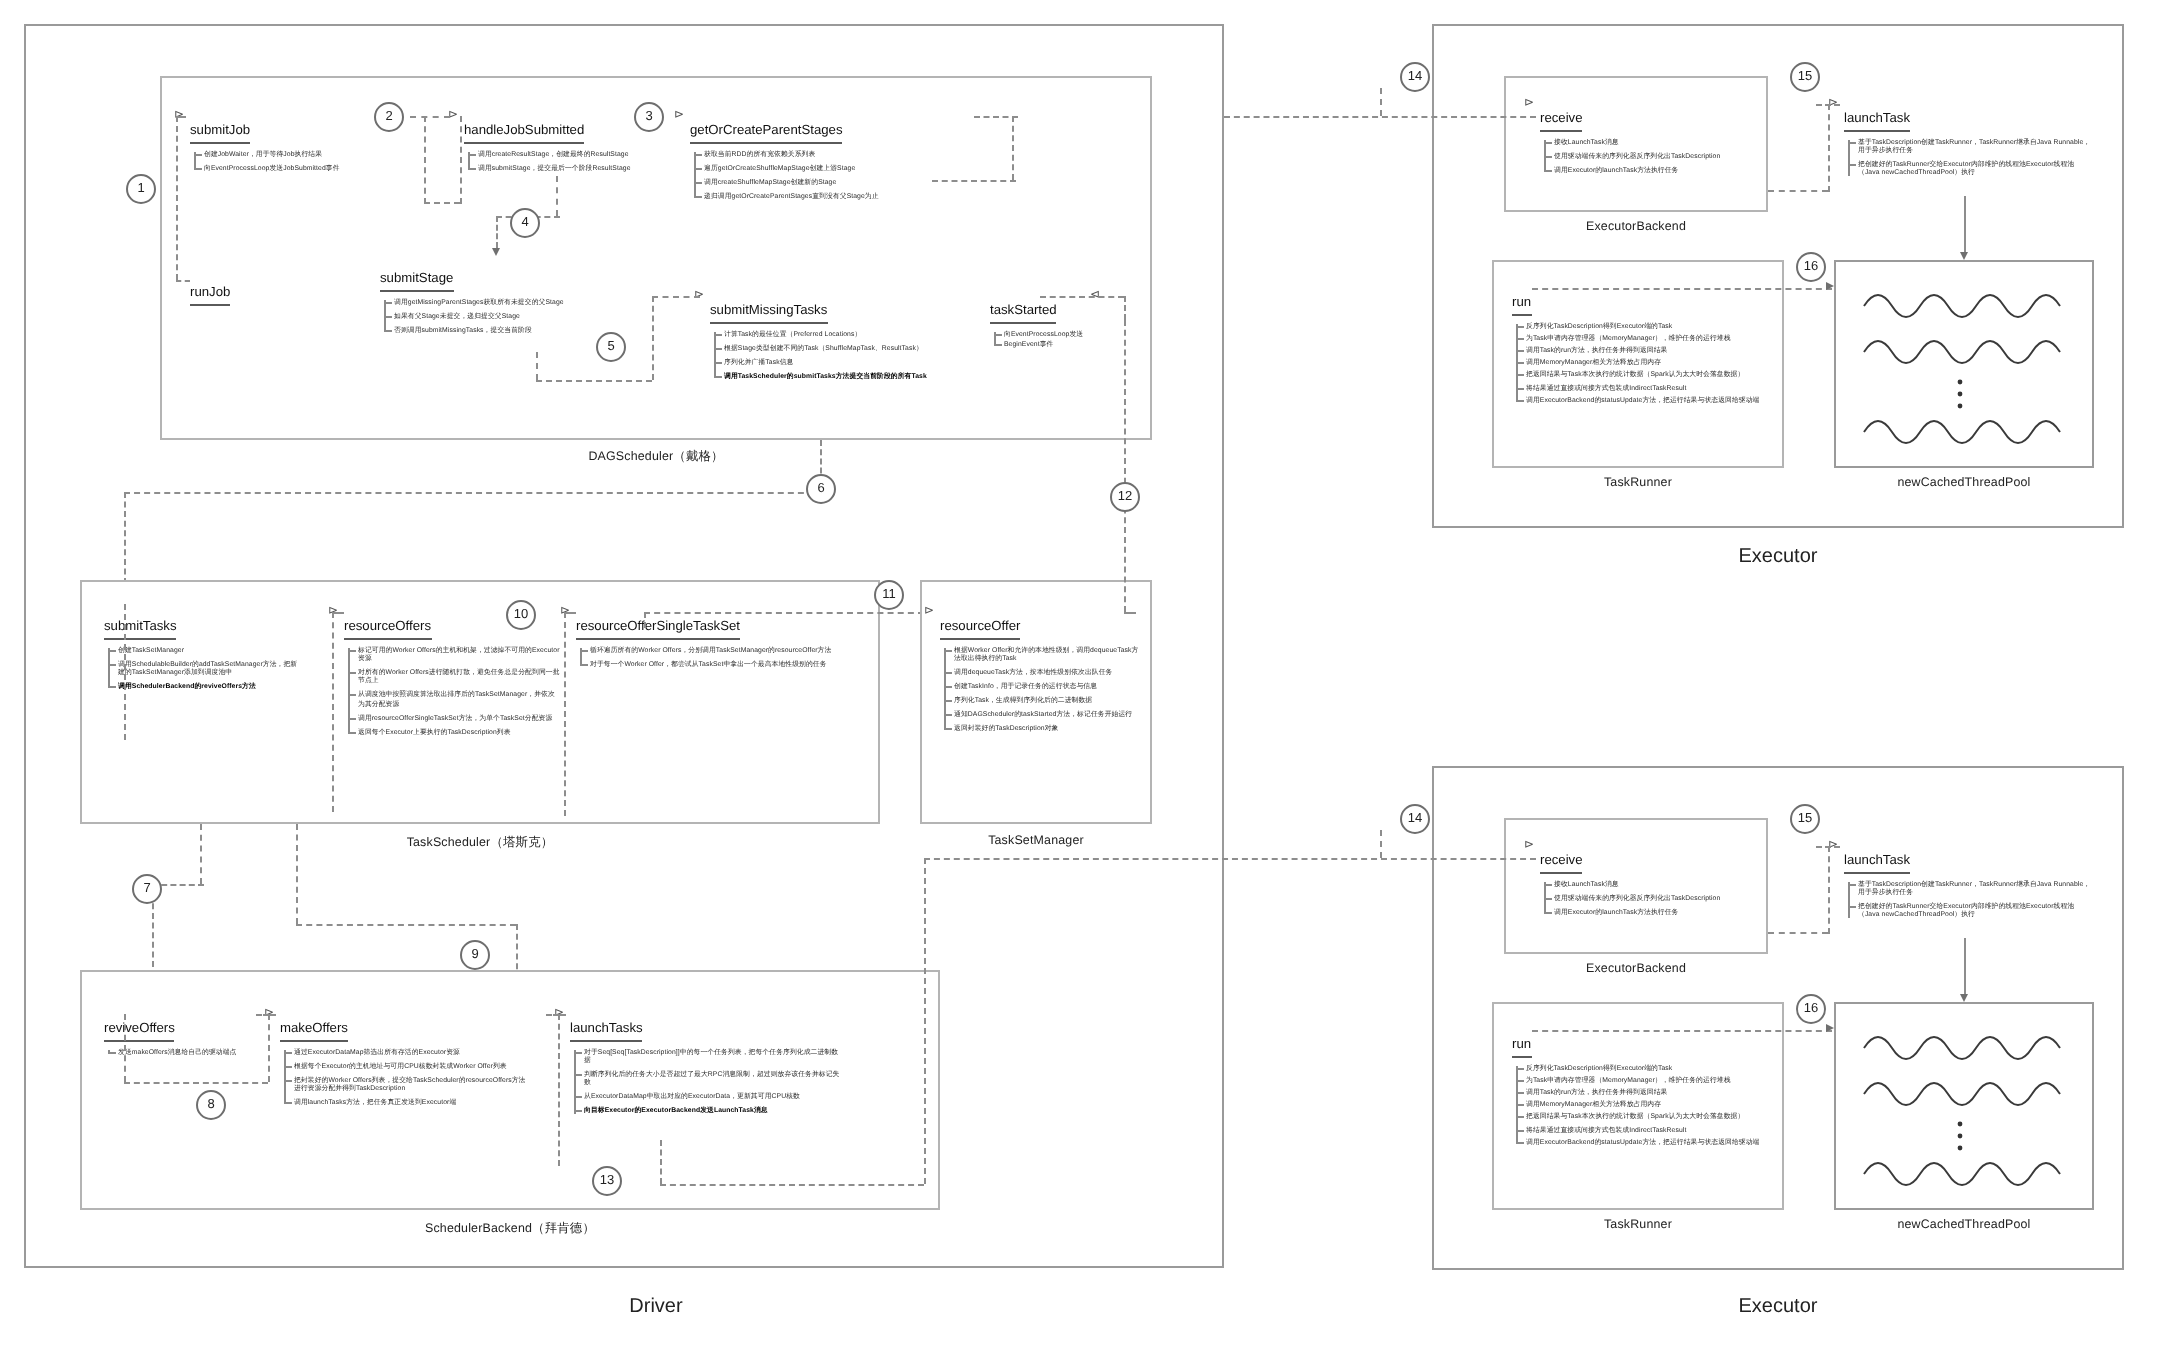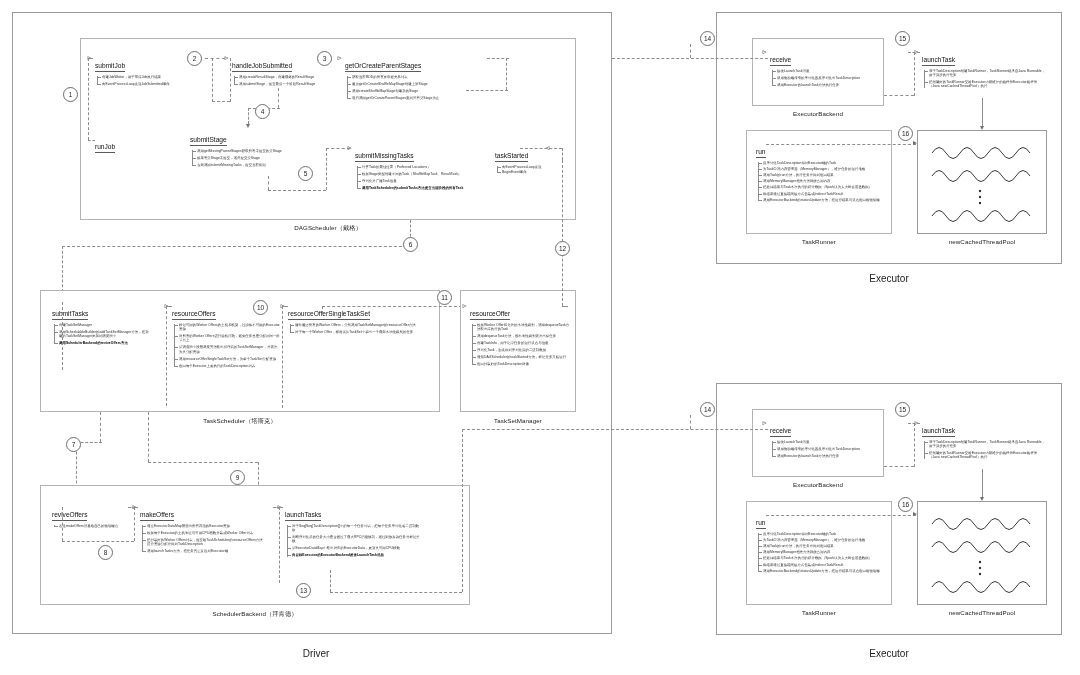--- a/index.html
+++ b/index.html
@@ -57,21 +57,21 @@
   
   .pool{position:absolute;border:1px solid #9a9a9a;background:#fff;box-sizing:border-box;}
   .pool svg{display:block;}
 </style>
 </head>
 <body>
 
 <div class="canvas">
 
   <div class="panel" style="left:12px;top:12px;width:600px;height:622px;"></div>
-  <div class="panel-caption" style="left:16px;top:648px;width:600px;">Driver</div>
+  <div class="panel-caption" style="left:28px;top:648px;width:600px;">Driver</div>
 
   <div class="subbox" style="left:80px;top:38px;width:496px;height:182px;"></div>
   <div class="subbox-label" style="left:80px;top:224px;width:496px;">DAGScheduler（戴格）</div>
 
   <div class="node" style="left:95px;top:54px;width:110px;">
     <span class="arrow-in" style="left:-8px;top:1px;">⊳</span>
     <div class="node-title">submitJob</div>
     <div class="bullets">
       <div class="bullet">创建JobWaiter，用于等待Job执行结果</div>
       <div class="bullet">向EventProcessLoop发送JobSubmitted事件</div>

